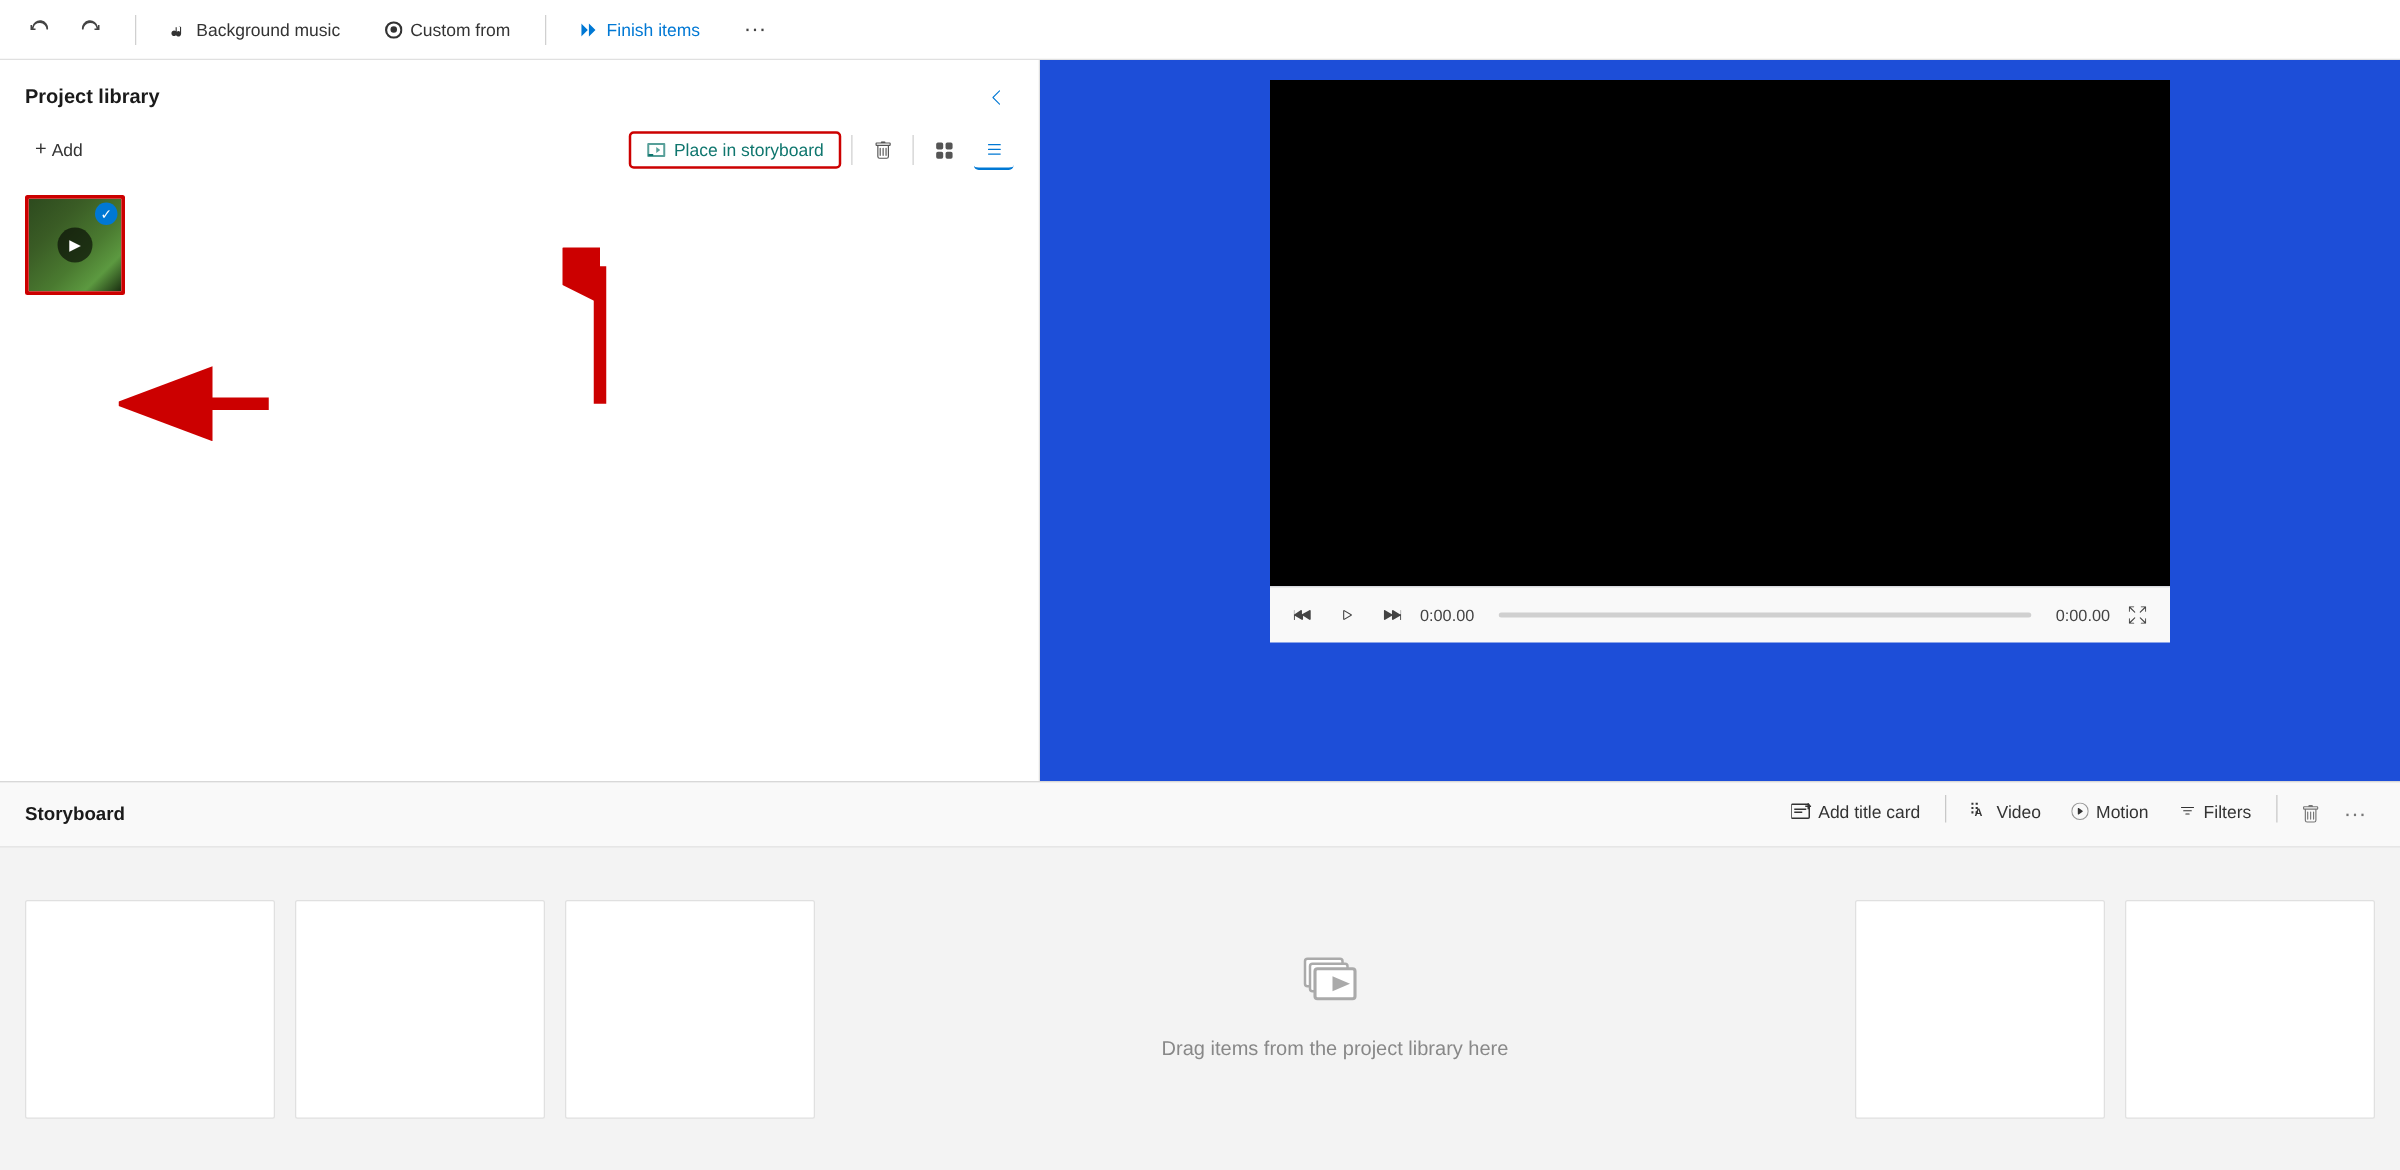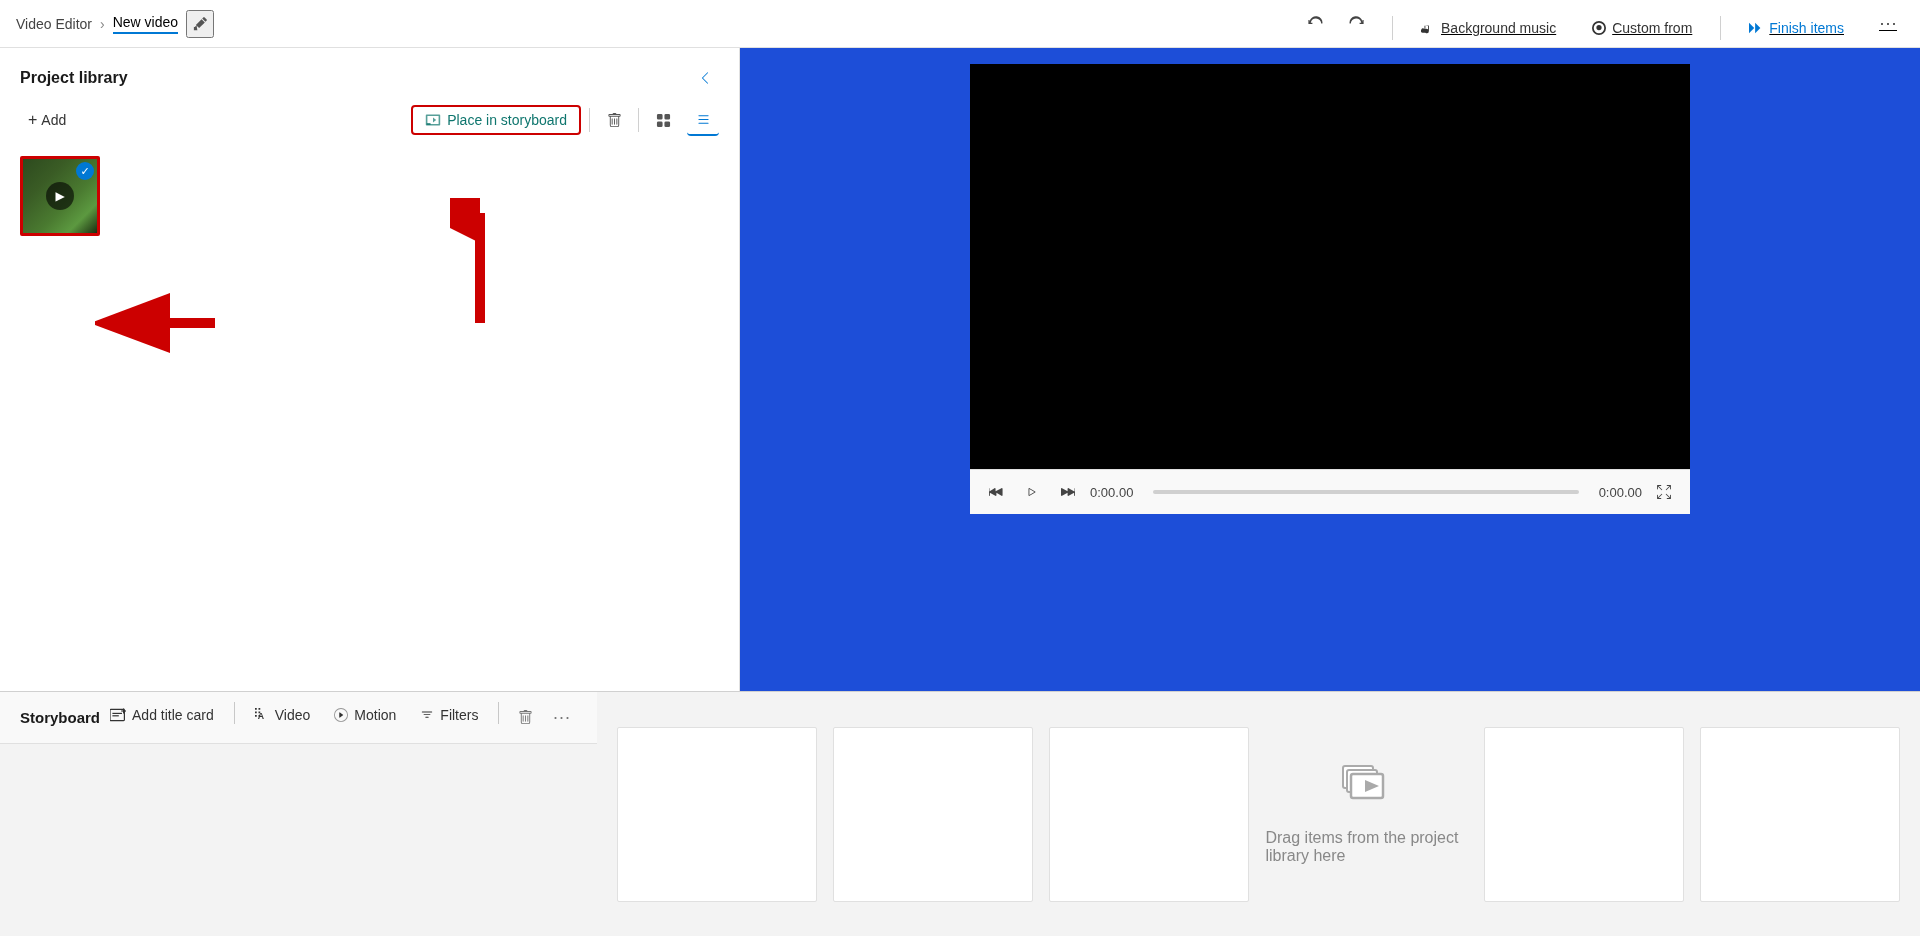--- a/index.html
+++ b/index.html
@@ -49,23 +49,22 @@
       height: 28px;
       display: flex;
       align-items: center;
       justify-content: center;
       cursor: pointer;
       color: #555;
       font-size: 14px;
     }
     .top-bar-right {
       display: flex;
-      align-items: flex-end;
+      align-items: center;
       gap: 20px;
-      text-decoration: underline;
     }
     .undo-redo {
       display: flex;
       gap: 8px;
     }
     .icon-btn {
       width: 32px;
       height: 32px;
       background: none;
       border: none;
@@ -119,21 +118,21 @@
 
     
     .main-content {
       display: flex;
       flex: 1;
       overflow: hidden;
     }
 
     
     .left-panel {
-      width: 740px;
+      width: 832px;
       background: #ffffff;
       display: flex;
       flex-direction: column;
       border-right: 1px solid #e0e0e0;
       flex-shrink: 0;
     }
     .project-library-header {
       display: flex;
       align-items: center;
       justify-content: space-between;
@@ -325,25 +324,26 @@
       cursor: pointer;
       display: flex;
       align-items: center;
       justify-content: center;
       color: #444;
       font-size: 14px;
     }
 
     
     .storyboard-panel {
-      height: 245px;
+      height: 311px;
       background: #f3f3f3;
       border-top: 1px solid #d0d0d0;
       flex-shrink: 0;
       display: flex;
+      flex-direction: column;
     }
     .storyboard-header {
       display: flex;
       align-items: center;
       padding: 0 20px;
       height: 52px;
       border-bottom: 1px solid #e0e0e0;
       background: #f9f9f9;
     }
     .storyboard-title {
@@ -418,31 +418,20 @@
       background: #ffffff;
       border: 1px solid #e0e0e0;
       border-radius: 2px;
       flex-shrink: 0;
     }
   </style>
 </head>
 <body>
 
 <div class="top-bar">
-  <div class="top-bar-left">
-    <span class="breadcrumb-item">Video Editor</span>
-    <span class="breadcrumb-sep">›</span>
-    <span class="breadcrumb-current">New video</span>
-    <button class="edit-icon-btn" title="Edit title">
-      <svg width="14" height="14" viewBox="0 0 16 16" fill="currentColor">
-        <path d="M12.854.146a.5.5 0 0 0-.707 0L10.5 1.793 14.207 5.5l1.647-1.646a.5.5 0 0 0 0-.708l-2.5-2.5zM13.5 6.207L9.793 2.5 3.293 9H3.5a.5.5 0 0 1 .5.5v.5h.5a.5.5 0 0 1 .5.5v.5h.5a.5.5 0 0 1 .5.5v.5h.5a.5.5 0 0 1 .5.5v.207l6.5-6.5z"></path>
-        <path d="M5 15H1v-4l.5.5h.5a.5.5 0 0 0 .5-.5v-.5h.5a.5.5 0 0 0 .5-.5v-.5h.5a.5.5 0 0 0 .5-.5V9H4L5 15z"></path>
-      </svg>
-    </button>
-  </div>
   <div class="top-bar-right">
     <div class="undo-redo">
       <button class="icon-btn" title="Undo">
         <svg width="16" height="16" viewBox="0 0 20 20" fill="currentColor">
           <path d="M3.5 8A6.5 6.5 0 0 1 10 3a6.5 6.5 0 0 1 6.5 6.5H18A8 8 0 0 0 2 7.2V5H.5v5H5.5V8.5H3.5z"></path>
         </svg>
       </button>
       <button class="icon-btn" title="Redo">
         <svg width="16" height="16" viewBox="0 0 20 20" fill="currentColor" style="transform:scaleX(-1)">
           <path d="M3.5 8A6.5 6.5 0 0 1 10 3a6.5 6.5 0 0 1 6.5 6.5H18A8 8 0 0 0 2 7.2V5H.5v5H5.5V8.5H3.5z"></path>

